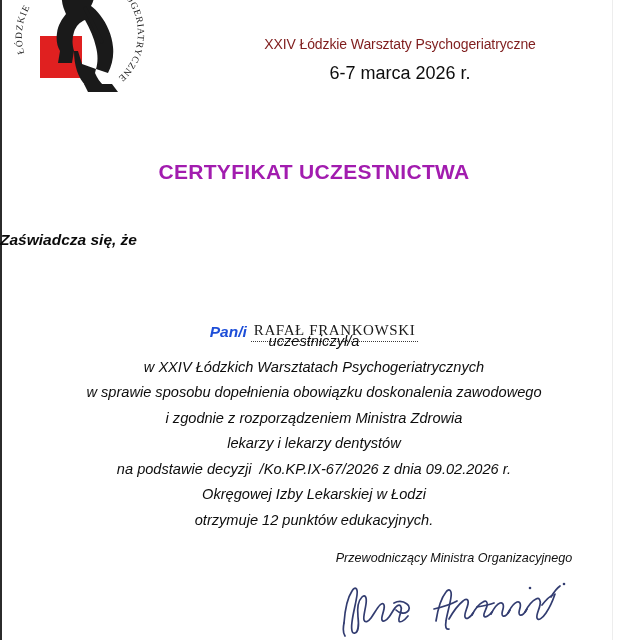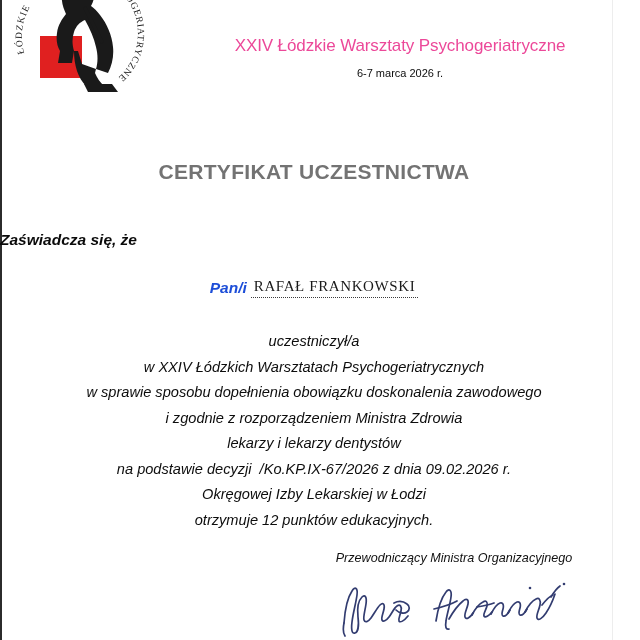--- a/index.html
+++ b/index.html
@@ -55,43 +55,43 @@
 
   
   .header {
     position: absolute;
     left: 170px;
     top: 36px;
     width: 460px;
     text-align: center;
   }
   .header .line1 {
-    font-size: 17px;
+    font-size: 14px;
     font-weight: 400;
     letter-spacing: -0.1px;
-    color: #ec4899;
+    color: #7f1d1d;
   }
   .header .line2 {
     margin-top: 11px;
-    font-size: 11px;
+    font-size: 18px;
     font-weight: 400;
     color: #0d0d0d;
   }
 
   
   .cert-title {
     position: absolute;
     left: 0;
     top: 160px;
     width: 628px;
     text-align: center;
     font-size: 21px;
     font-weight: bold;
     letter-spacing: 0.3px;
-    color: #737373;
+    color: #a21caf;
   }
 
   
   .attest {
     position: absolute;
     left: 0;
     top: 231px;
     width: 628px;
     text-align: left;
     font-size: 15.5px;
@@ -116,20 +116,21 @@
     font-style: italic;
     color: #1d4ed8;
     line-height: 20px;
   }
   .recipient .name-slot {
     position: relative;
     margin-left: 4px;
     padding: 0 3px 2px 3px;
     border-bottom: 1.6px dotted #3a3a3a;
     line-height: 18px;
+    margin-top: 44px;
   }
   .recipient .name {
     font-family: "Liberation Serif", serif;
     font-size: 15px;
     font-weight: 400;
     letter-spacing: 0.6px;
     color: #1a1a1a;
   }
 
   

